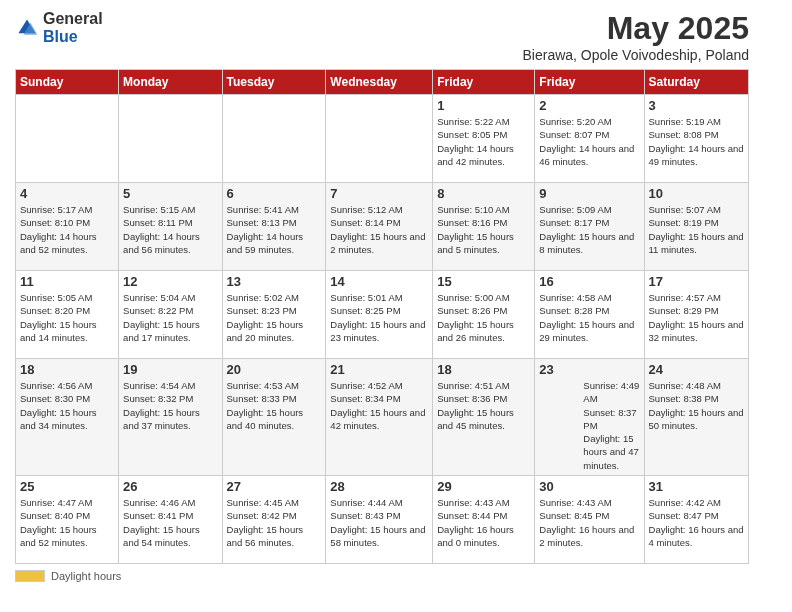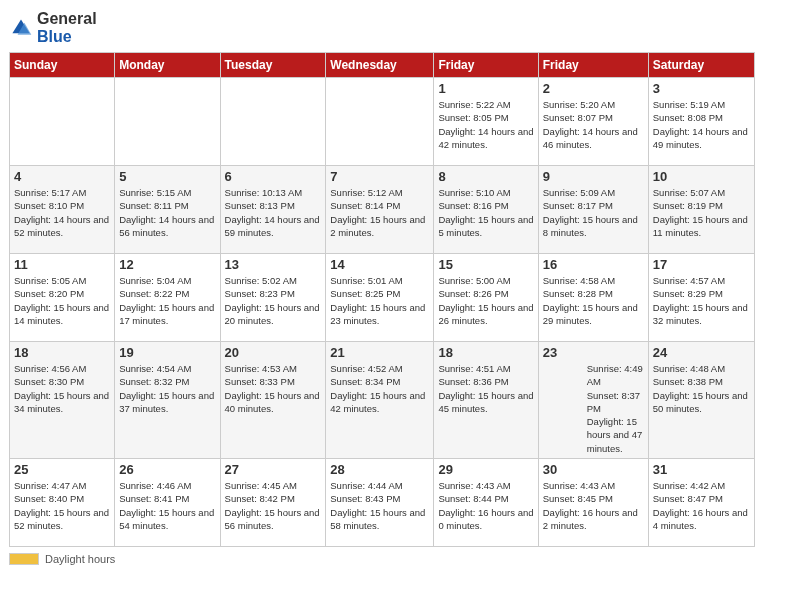--- a/index.html
+++ b/index.html
@@ -6,21 +6,21 @@
     body {
       width: 792px;
       height: 612px;
       font-family: Arial, sans-serif;
       background: #fff;
       overflow: hidden;
     }
     .page {
       width: 764px;
       height: 612px;
-      padding: 10px 9px;
+      padding: 10px 15px;
     }
     .header {
       display: flex;
       justify-content: space-between;
       align-items: flex-start;
       margin-bottom: 6px;
     }
     .logo {
       display: flex;
       align-items: center;
@@ -118,20 +118,24 @@
   <div class="header">
     <div class="logo">
       <svg class="logo-icon" viewBox="0 0 28 28">
         <polygon points="14,4 24,20 4,20" fill="#1a5aab"></polygon>
         <polygon points="18,8 26,22 10,22" fill="#4a8fd4" opacity="0.7"></polygon>
       </svg>
       <div>
         <span class="logo-text-general">General</span><br>
         <span class="logo-text-blue">Blue</span>
       </div>
+    </div>
+    <div class="title-block">
+      <div class="main-title">May 2025</div>
+      <div class="subtitle">Bierawa, Opole Voivodeship, Poland</div>
     </div>
   </div>
 
   <table class="calendar">
     <thead>
       <tr>
         <th>Sunday</th>
         <th>Monday</th>
         <th>Tuesday</th>
         <th>Wednesday</th>
@@ -173,21 +177,21 @@
 Daylight: 14 hours and 52 minutes.</div>
           </td>
           <td>
             <div class="day-number">5</div>
             <div class="day-info" style="white-space: pre-line;">Sunrise: 5:15 AM
 Sunset: 8:11 PM
 Daylight: 14 hours and 56 minutes.</div>
           </td>
           <td>
             <div class="day-number">6</div>
-            <div class="day-info" style="white-space: pre-line;">Sunrise: 10:13 AM
+            <div class="day-info" style="white-space: pre-line;">Sunrise: 5:41 AM
 Sunset: 8:13 PM
 Daylight: 14 hours and 59 minutes.</div>
           </td>
           <td>
             <div class="day-number">7</div>
             <div class="day-info" style="white-space: pre-line;">Sunrise: 5:12 AM
 Sunset: 8:14 PM
 Daylight: 15 hours and 2 minutes.</div>
           </td>
           <td>

